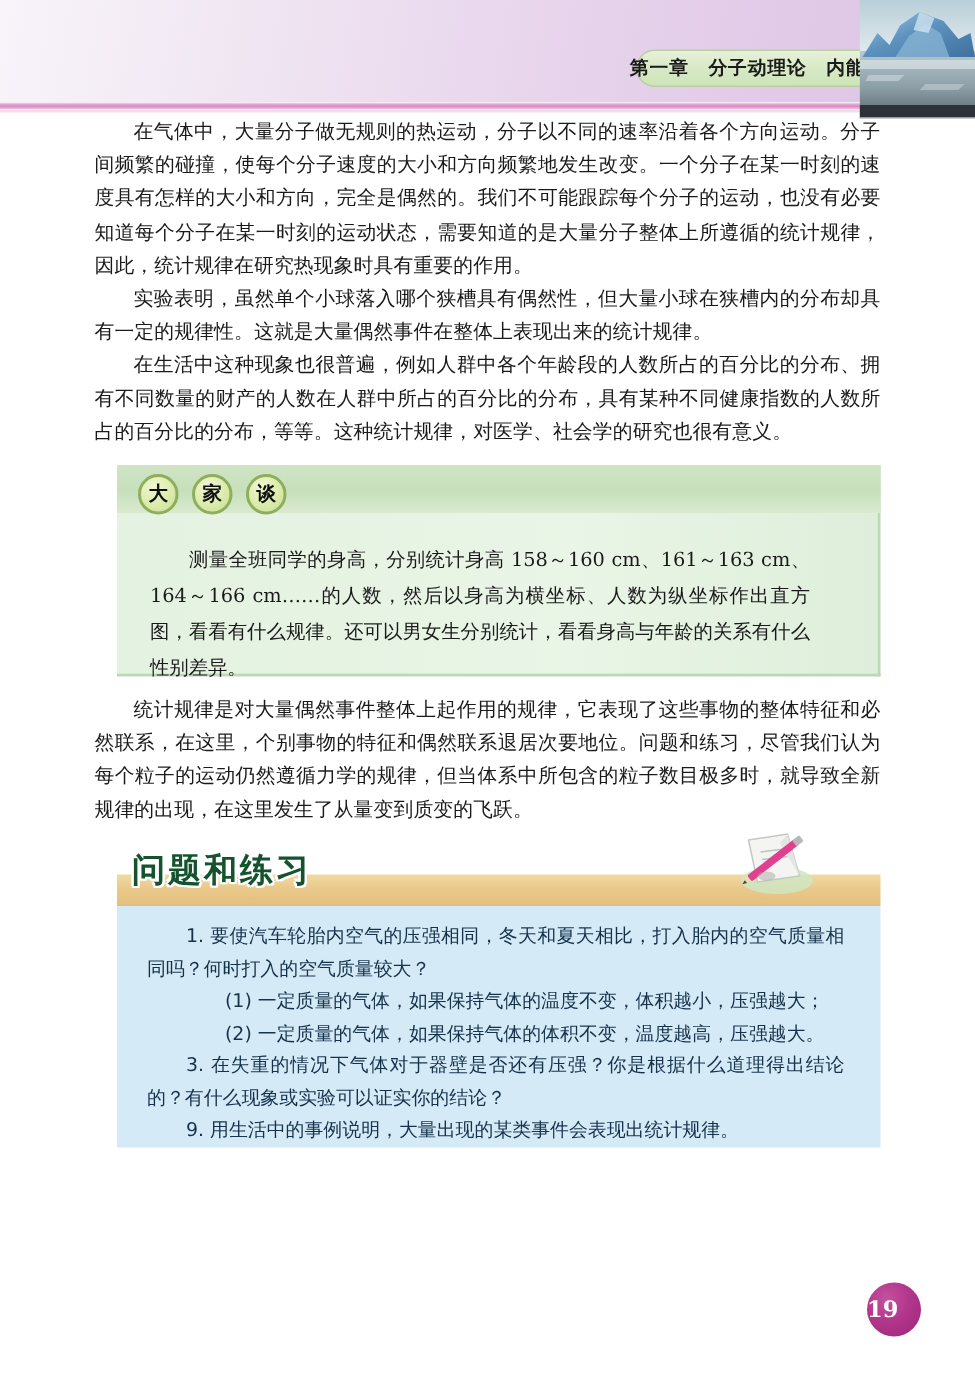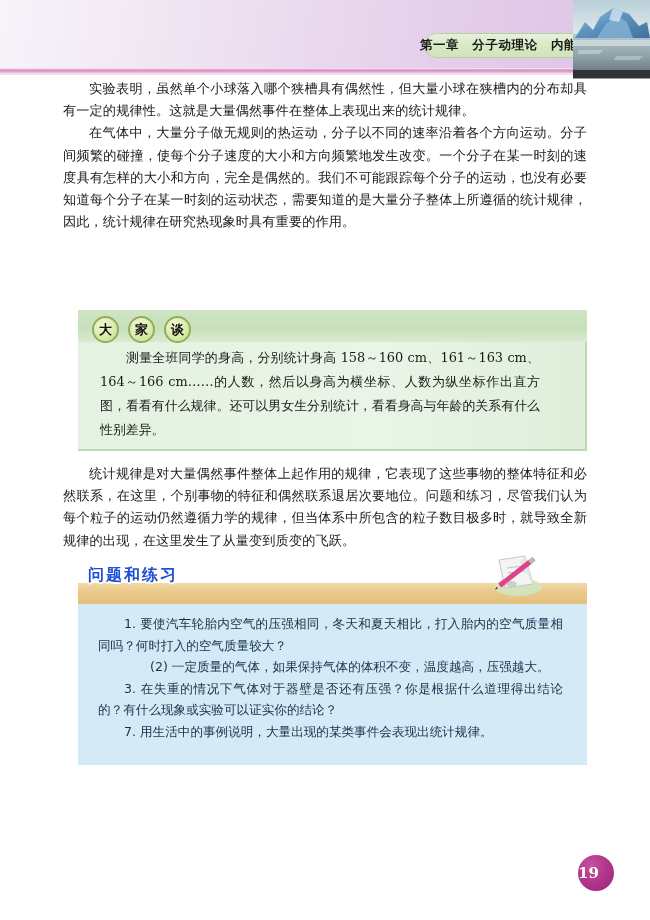--- a/index.html
+++ b/index.html
@@ -128,21 +128,21 @@
     box-sizing: border-box;
   }
   .badge span {
     font-size: 13px;
     font-weight: bold;
     color: #111111;
     line-height: 1;
   }
   .green-body {
     position: absolute;
-    left: 0; top: 36px;
+    left: 0; top: 52px;
     width: 488px;
     padding: 0 26px 0 22px;
     box-sizing: border-box;
   }
   .green-body p {
     margin: 0;
     font-size: 12.9px;
     line-height: 24px;
     color: #1a1a1a;
     text-indent: 26px;
@@ -153,23 +153,23 @@
   
   .ex-band {
     position: absolute;
     left: 78px; top: 583px;
     width: 509px; height: 21px;
     background: linear-gradient(to bottom, #f2d9a4 0%, #e9c98a 45%, #e2bf7d 100%);
   }
   .ex-title {
     position: absolute;
     left: 88px; top: 565px;
-    font-size: 16px;
+    font-size: 22px;
     font-weight: bold;
-    color: #1d4ed8;
+    color: #14532d;
     letter-spacing: 2px;
     font-family: "DejaVu Sans", "Liberation Sans", sans-serif;
     text-shadow:
       -1.4px -1.4px 0 #ffffff,  1.4px -1.4px 0 #ffffff,
       -1.4px  1.4px 0 #ffffff,  1.4px  1.4px 0 #ffffff,
        0 -1.6px 0 #ffffff, 0 1.6px 0 #ffffff,
       -1.6px 0 0 #ffffff, 1.6px 0 0 #ffffff;
     white-space: nowrap;
   }
   .ex-icon {
@@ -250,22 +250,23 @@
     <path d="M24 38 L33 24 L44 16 L54 22 L60 38 Z" fill="#8ab5d6" opacity="0.75"></path>
     <path d="M40 8 L50 12 L46 22 L36 20 Z" fill="#cfe3f0" opacity="0.8"></path>
     <path d="M0 40 L77 40 L77 46 L0 46 Z" fill="#e8eef0" opacity="0.55"></path>
     <path d="M6 50 L30 50 L26 54 L4 54 Z" fill="#cdd8dc" opacity="0.6"></path>
     <path d="M44 56 L70 56 L66 60 L40 60 Z" fill="#cdd8dc" opacity="0.5"></path>
     <rect x="0" y="70" width="77" height="8" fill="#2c3238"></rect>
   </svg>
 </div>
 
 <div class="content">
+  <p class="para">在气体中，大量分子做无规则的热运动，分子以不同的速率沿着各个方向运动。分子间频繁的碰撞，使每个分子速度的大小和方向频繁地发生改变。一个分子在某一时刻的速度具有怎样的大小和方向，完全是偶然的。我们不可能跟踪每个分子的运动，也没有必要知道每个分子在某一时刻的运动状态，需要知道的是大量分子整体上所遵循的统计规律，因此，统计规律在研究热现象时具有重要的作用。</p>
   <p class="para">实验表明，虽然单个小球落入哪个狭槽具有偶然性，但大量小球在狭槽内的分布却具有一定的规律性。这就是大量偶然事件在整体上表现出来的统计规律。</p>
-  <p class="para">在气体中，大量分子做无规则的热运动，分子以不同的速率沿着各个方向运动。分子间频繁的碰撞，使每个分子速度的大小和方向频繁地发生改变。一个分子在某一时刻的速度具有怎样的大小和方向，完全是偶然的。我们不可能跟踪每个分子的运动，也没有必要知道每个分子在某一时刻的运动状态，需要知道的是大量分子整体上所遵循的统计规律，因此，统计规律在研究热现象时具有重要的作用。</p>
+  <p class="para">在生活中这种现象也很普遍，例如人群中各个年龄段的人数所占的百分比的分布、拥有不同数量的财产的人数在人群中所占的百分比的分布，具有某种不同健康指数的人数所占的百分比的分布，等等。这种统计规律，对医学、社会学的研究也很有意义。</p>
 </div>
 
 <div class="green-box">
   <div class="green-head"></div>
   <div class="badges">
     <div class="badge">
       <span>大</span>
     </div>
     <div class="badge">
       <span>家</span>
@@ -298,20 +299,21 @@
       <polygon points="8,21 2,23.5 8,26" fill="#f0d9b0"></polygon>
       <polygon points="5,22.5 2,23.5 5,24.8" fill="#444"></polygon>
       <rect x="46" y="21" width="6" height="5" rx="1" fill="#b8b8b8"></rect>
     </g>
     <ellipse cx="24" cy="36" rx="6" ry="3" fill="#aaa8a2" opacity="0.5"></ellipse>
   </svg>
 </div>
 
 <div class="ex-box">
   <p class="ex-item lvl1">1.  要使汽车轮胎内空气的压强相同，冬天和夏天相比，打入胎内的空气质量相同吗？何时打入的空气质量较大？</p>
+  <p class="ex-item lvl3">(1) 一定质量的气体，如果保持气体的温度不变，体积越小，压强越大；</p>
   <p class="ex-item lvl3">(2) 一定质量的气体，如果保持气体的体积不变，温度越高，压强越大。</p>
   <p class="ex-item lvl1">3.  在失重的情况下气体对于器壁是否还有压强？你是根据什么道理得出结论的？有什么现象或实验可以证实你的结论？</p>
-  <p class="ex-item lvl1">7.  用生活中的事例说明，大量出现的某类事件会表现出统计规律。</p>
+  <p class="ex-item lvl1">9.  用生活中的事例说明，大量出现的某类事件会表现出统计规律。</p>
 </div>
 
 <div class="page-num">
   <span>19</span>
 </div>
 
 </body></html>

